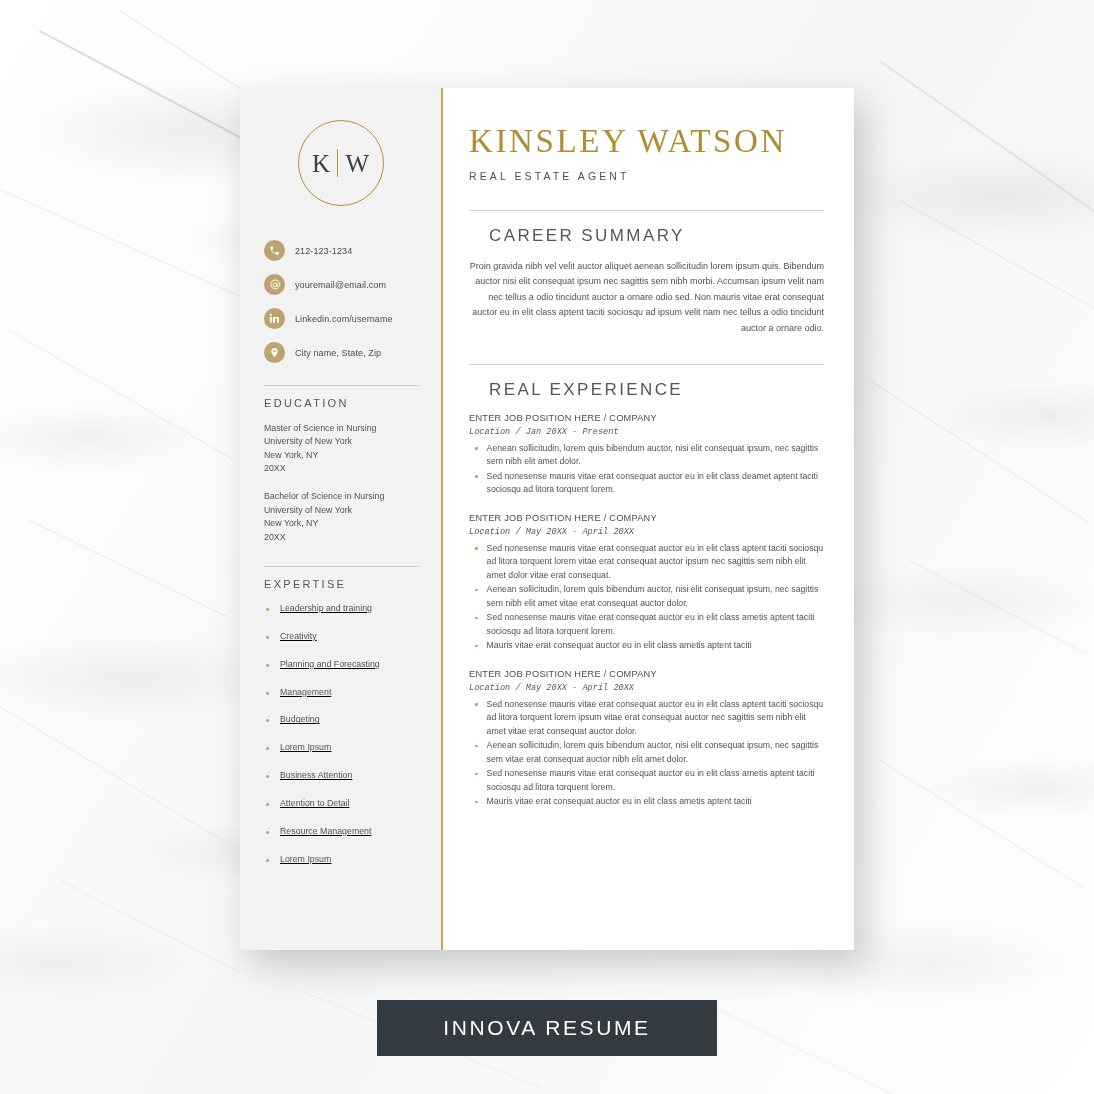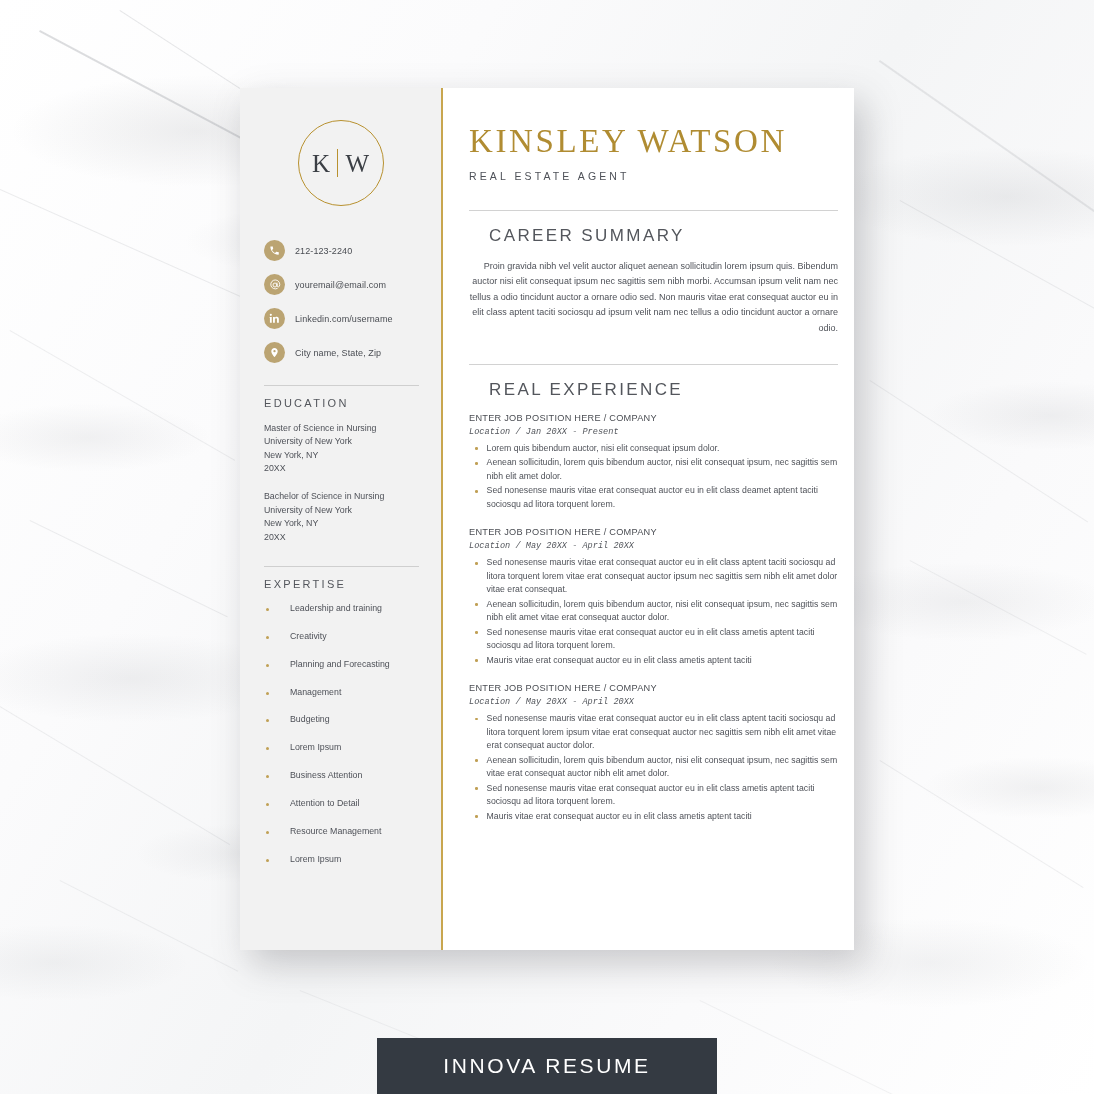--- a/index.html
+++ b/index.html
@@ -131,42 +131,43 @@
 
   .edu-block { margin-bottom: 15px; }
   .edu-line {
     font-size: 8.8px;
     color: #4e5158;
     line-height: 1.52;
   }
 
   .skill-row {
     display: flex;
-    gap: 21px;
+    gap: 11px;
     margin-bottom: 16px;
     padding-left: 2px;
+    text-decoration: underline;
   }
   .skill-dot {
     width: 3px;
     height: 3px;
     border-radius: 50%;
     background: #c0a055;
     flex: none;
     margin-top: 5px;
   }
   .skill-text {
     font-size: 8.8px;
     color: #4e5158;
     line-height: 1.35;
   }
 
   
   .main {
     flex: 1;
-    padding: 36px 16px 0 26px;
+    padding: 36px 30px 0 26px;
   }
   .name {
     font-family: "Liberation Serif", serif;
     font-size: 33px;
     letter-spacing: 2.6px;
     color: #b08c32;
     line-height: 1.05;
     white-space: nowrap;
   }
   .role {
@@ -229,21 +230,21 @@
   .btext {
     font-size: 8.7px;
     color: #4e5158;
     line-height: 1.55;
   }
 
   
   .banner {
     position: absolute;
     left: 377px;
-    top: 1038px;
+    top: 1000px;
     width: 340px;
     height: 56px;
     background: #343a42;
     display: flex;
     align-items: center;
     justify-content: center;
   }
   .banner-text {
     font-size: 21px;
     letter-spacing: 2.6px;
@@ -283,21 +284,21 @@
     </div>
 
     <div class="contacts">
 
       <div class="contact-row">
         <span class="cicon">
           <svg width="11" height="11" viewBox="0 0 24 24" fill="#ffffff">
             <path d="M6.6 10.8c1.4 2.8 3.8 5.2 6.6 6.6l2.2-2.2c.3-.3.7-.4 1.1-.3 1.2.4 2.5.6 3.8.6.6 0 1 .4 1 1V20c0 .6-.4 1-1 1C10.6 21 3 13.4 3 4c0-.6.4-1 1-1h3.5c.6 0 1 .4 1 1 0 1.3.2 2.6.6 3.8.1.4 0 .8-.3 1.1l-2.2 1.9z"></path>
           </svg>
         </span>
-        <span class="contact-text">212-123-2240</span>
+        <span class="contact-text">212-123-1234</span>
       </div>
 
       <div class="contact-row">
         <span class="cicon">
           <svg width="12" height="12" viewBox="0 0 24 24" fill="none" stroke="#ffffff" stroke-width="1.8" stroke-linecap="round">
             <circle cx="12" cy="12" r="4"></circle>
             <path d="M16 8v5.2a2.6 2.6 0 0 0 4.8 1.3A9 9 0 1 0 16.5 19"></path>
           </svg>
         </span>
         <span class="contact-text">youremail@email.com</span>
@@ -406,24 +407,20 @@
     <div>
       <div class="main-rule"></div>
       <div class="main-title">REAL EXPERIENCE</div>
 
       <div class="job">
         <div class="job-title">ENTER JOB POSITION HERE / COMPANY</div>
         <div class="job-meta">Location / Jan 20XX - Present</div>
         <div class="bullets">
           <div class="bullet">
             <span class="bdot"></span>
-            <span class="btext">Lorem quis bibendum auctor, nisi elit consequat ipsum dolor.</span>
-          </div>
-          <div class="bullet">
-            <span class="bdot"></span>
             <span class="btext">Aenean sollicitudin, lorem quis bibendum auctor, nisi elit consequat ipsum, nec sagittis sem nibh elit amet dolor.</span>
           </div>
           <div class="bullet">
             <span class="bdot"></span>
             <span class="btext">Sed nonesense  mauris vitae erat consequat auctor eu in elit class deamet aptent taciti sociosqu ad litora torquent lorem.</span>
           </div>
         </div>
       </div>
 
       <div class="job">

